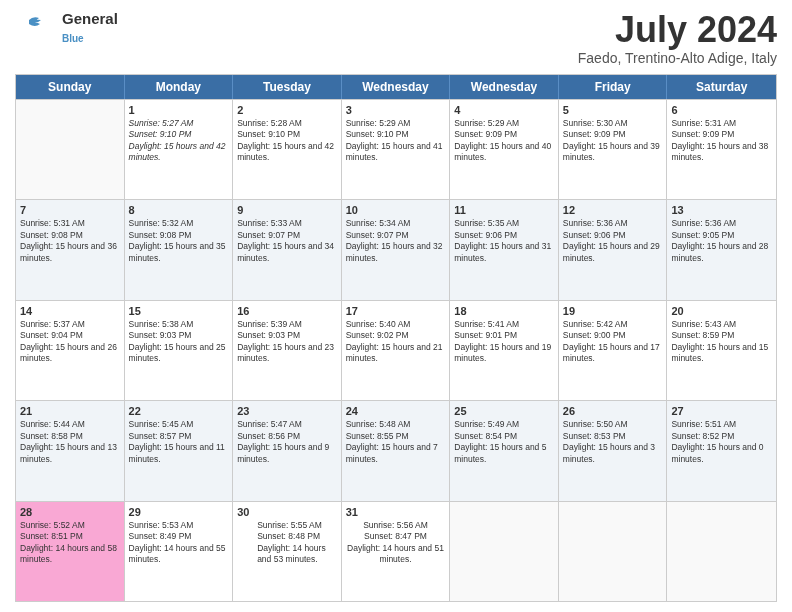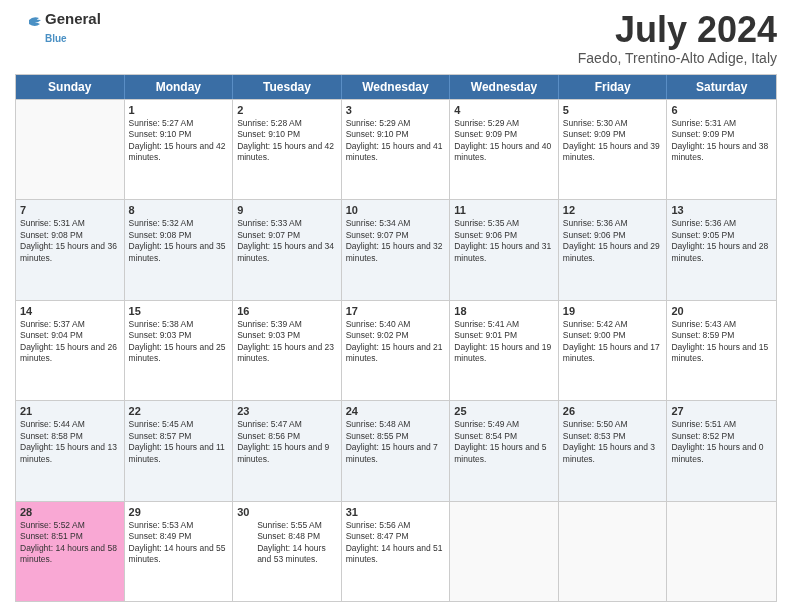--- a/index.html
+++ b/index.html
@@ -107,21 +107,21 @@
       background: #f9f9f9 !important;
     }
   </style>
 </head>
 <body>
 
 <div class="page">
   <div class="header">
     <div class="logo-container">
   <div style="display:flex;flex-direction:column;align-items:flex-start;">
-    <div style="display:flex;align-items:center;gap:2px;">
+    <div style="display:flex;align-items:center;gap:19px;">
       <svg width="28" height="24" viewBox="0 0 28 24">
         <path d="M14,4 Q18,0 24,2 Q20,6 16,5 Q22,3 26,4 Q22,8 17,7 Q22,6 25,8 Q20,12 14,8 Z" fill="#4a90c4"></path>
       </svg>
       <div>
         <span style="font-size:15px;font-weight:bold;color:#333;">General</span><br>
         <span style="font-size:10px;font-weight:bold;color:#4a90c4;">Blue</span>
       </div>
     </div>
   </div>
 </div>
@@ -139,21 +139,21 @@
       <div class="cal-header-cell">Wednesday</div>
       <div class="cal-header-cell">Wednesday</div>
       <div class="cal-header-cell">Friday</div>
       <div class="cal-header-cell">Saturday</div>
     </div>
     <div class="cal-body" id="cal-body">
     <div class="cal-row">
           <div class="cal-cell empty" style="background: rgb(249, 249, 249);"></div>
           <div class="cal-cell" style="background: rgb(255, 255, 255);">
             <span class="cell-day">1</span>
-            <div class="cell-info" style="white-space: pre-line;">Sunrise: 5:27 AM
+            <div class="cell-info" style="white-space: pre-line; font-style: italic;">Sunrise: 5:27 AM
 Sunset: 9:10 PM
 Daylight: 15 hours and 42 minutes.</div>
           </div>
           <div class="cal-cell" style="background: rgb(255, 255, 255);">
             <span class="cell-day">2</span>
             <div class="cell-info" style="white-space: pre-line;">Sunrise: 5:28 AM
 Sunset: 9:10 PM
 Daylight: 15 hours and 42 minutes.</div>
           </div>
           <div class="cal-cell" style="background: rgb(255, 255, 255);">
@@ -327,21 +327,21 @@
 Daylight: 14 hours and 55 minutes.</div>
           </div>
           <div class="cal-cell" style="background: rgb(255, 255, 255);">
             <span class="cell-day">30</span>
             <div class="cell-info" style="white-space: pre-line; margin-left: 20px;">Sunrise: 5:55 AM
 Sunset: 8:48 PM
 Daylight: 14 hours and 53 minutes.</div>
           </div>
           <div class="cal-cell" style="background: rgb(255, 255, 255);">
             <span class="cell-day">31</span>
-            <div class="cell-info" style="white-space: pre-line;">Sunrise: 5:56 AM
+            <div class="cell-info" style="white-space: pre-line; text-align: center;">Sunrise: 5:56 AM
 Sunset: 8:47 PM
 Daylight: 14 hours and 51 minutes.</div>
           </div>
           <div class="cal-cell empty" style="background: rgb(249, 249, 249);"></div>
           <div class="cal-cell empty" style="background: rgb(249, 249, 249);"></div>
           <div class="cal-cell empty" style="background: rgb(249, 249, 249);"></div>
         </div>
       </div>
   </div>
 </div>

